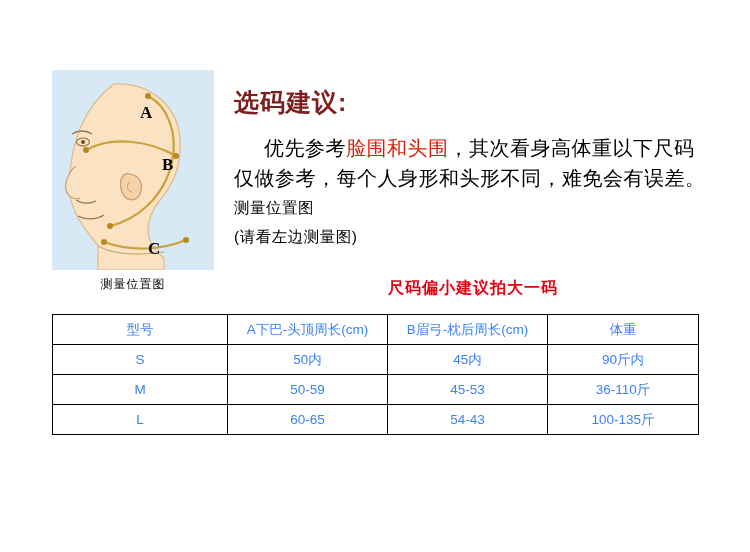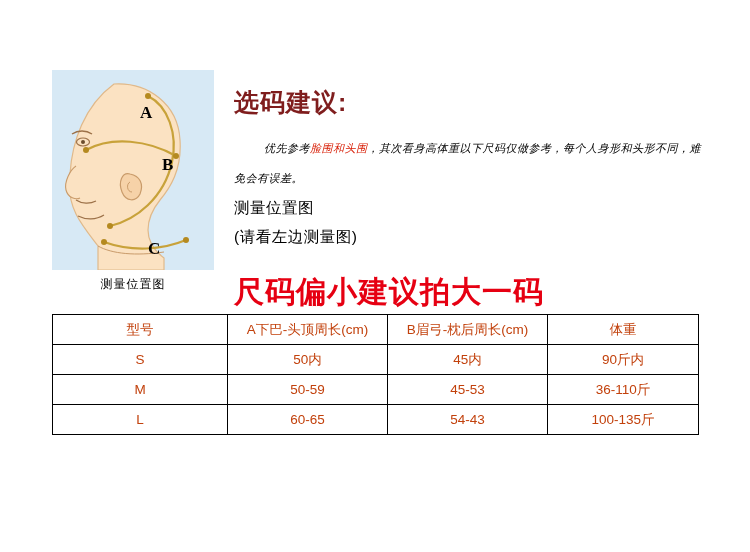--- a/index.html
+++ b/index.html
@@ -61,68 +61,67 @@
     width: 478px;
   }
   .heading {
     font-size: 25px;
     font-weight: bold;
     letter-spacing: 1px;
     margin: 16px 0 14px 0;
     color: #7f1d1d;
   }
   .para {
-    font-size: 11px;
+    font-size: 20px;
     line-height: 30px;
     color: #000;
     margin: 0;
     letter-spacing: 0.5px;
-    font-style: italic;
   }
   .para .indent {
     display: inline-block;
     width: 30px;
   }
   .hl-red {
     color: #d81e06;
   }
   .sub-line {
     font-size: 15.5px;
     line-height: 29px;
     color: #000;
     letter-spacing: 0.5px;
   }
   .notice {
     position: absolute;
     left: 182px;
-    top: 202px;
+    top: 208px;
     width: 478px;
-    text-align: left;
-    font-size: 30px;
+    text-align: center;
+    font-size: 16px;
     font-weight: bold;
     color: #e60012;
     letter-spacing: 1px;
   }
 
   
   table.size-table {
     position: absolute;
     left: 52px;
     top: 314px;
     width: 646px;
     border-collapse: collapse;
     table-layout: fixed;
   }
   table.size-table th,
   table.size-table td {
     border: 1px solid #000000;
     text-align: center;
     font-size: 13.5px;
     font-weight: normal;
-    color: #c2410c;
+    color: #3b82f6;
     height: 29px;
     padding: 0;
     line-height: 29px;
   }
   table.size-table col.c1 { width: 175px; }
   table.size-table col.c2 { width: 160px; }
   table.size-table col.c3 { width: 160px; }
   table.size-table col.c4 { width: 151px; }
 </style>
 </head>

